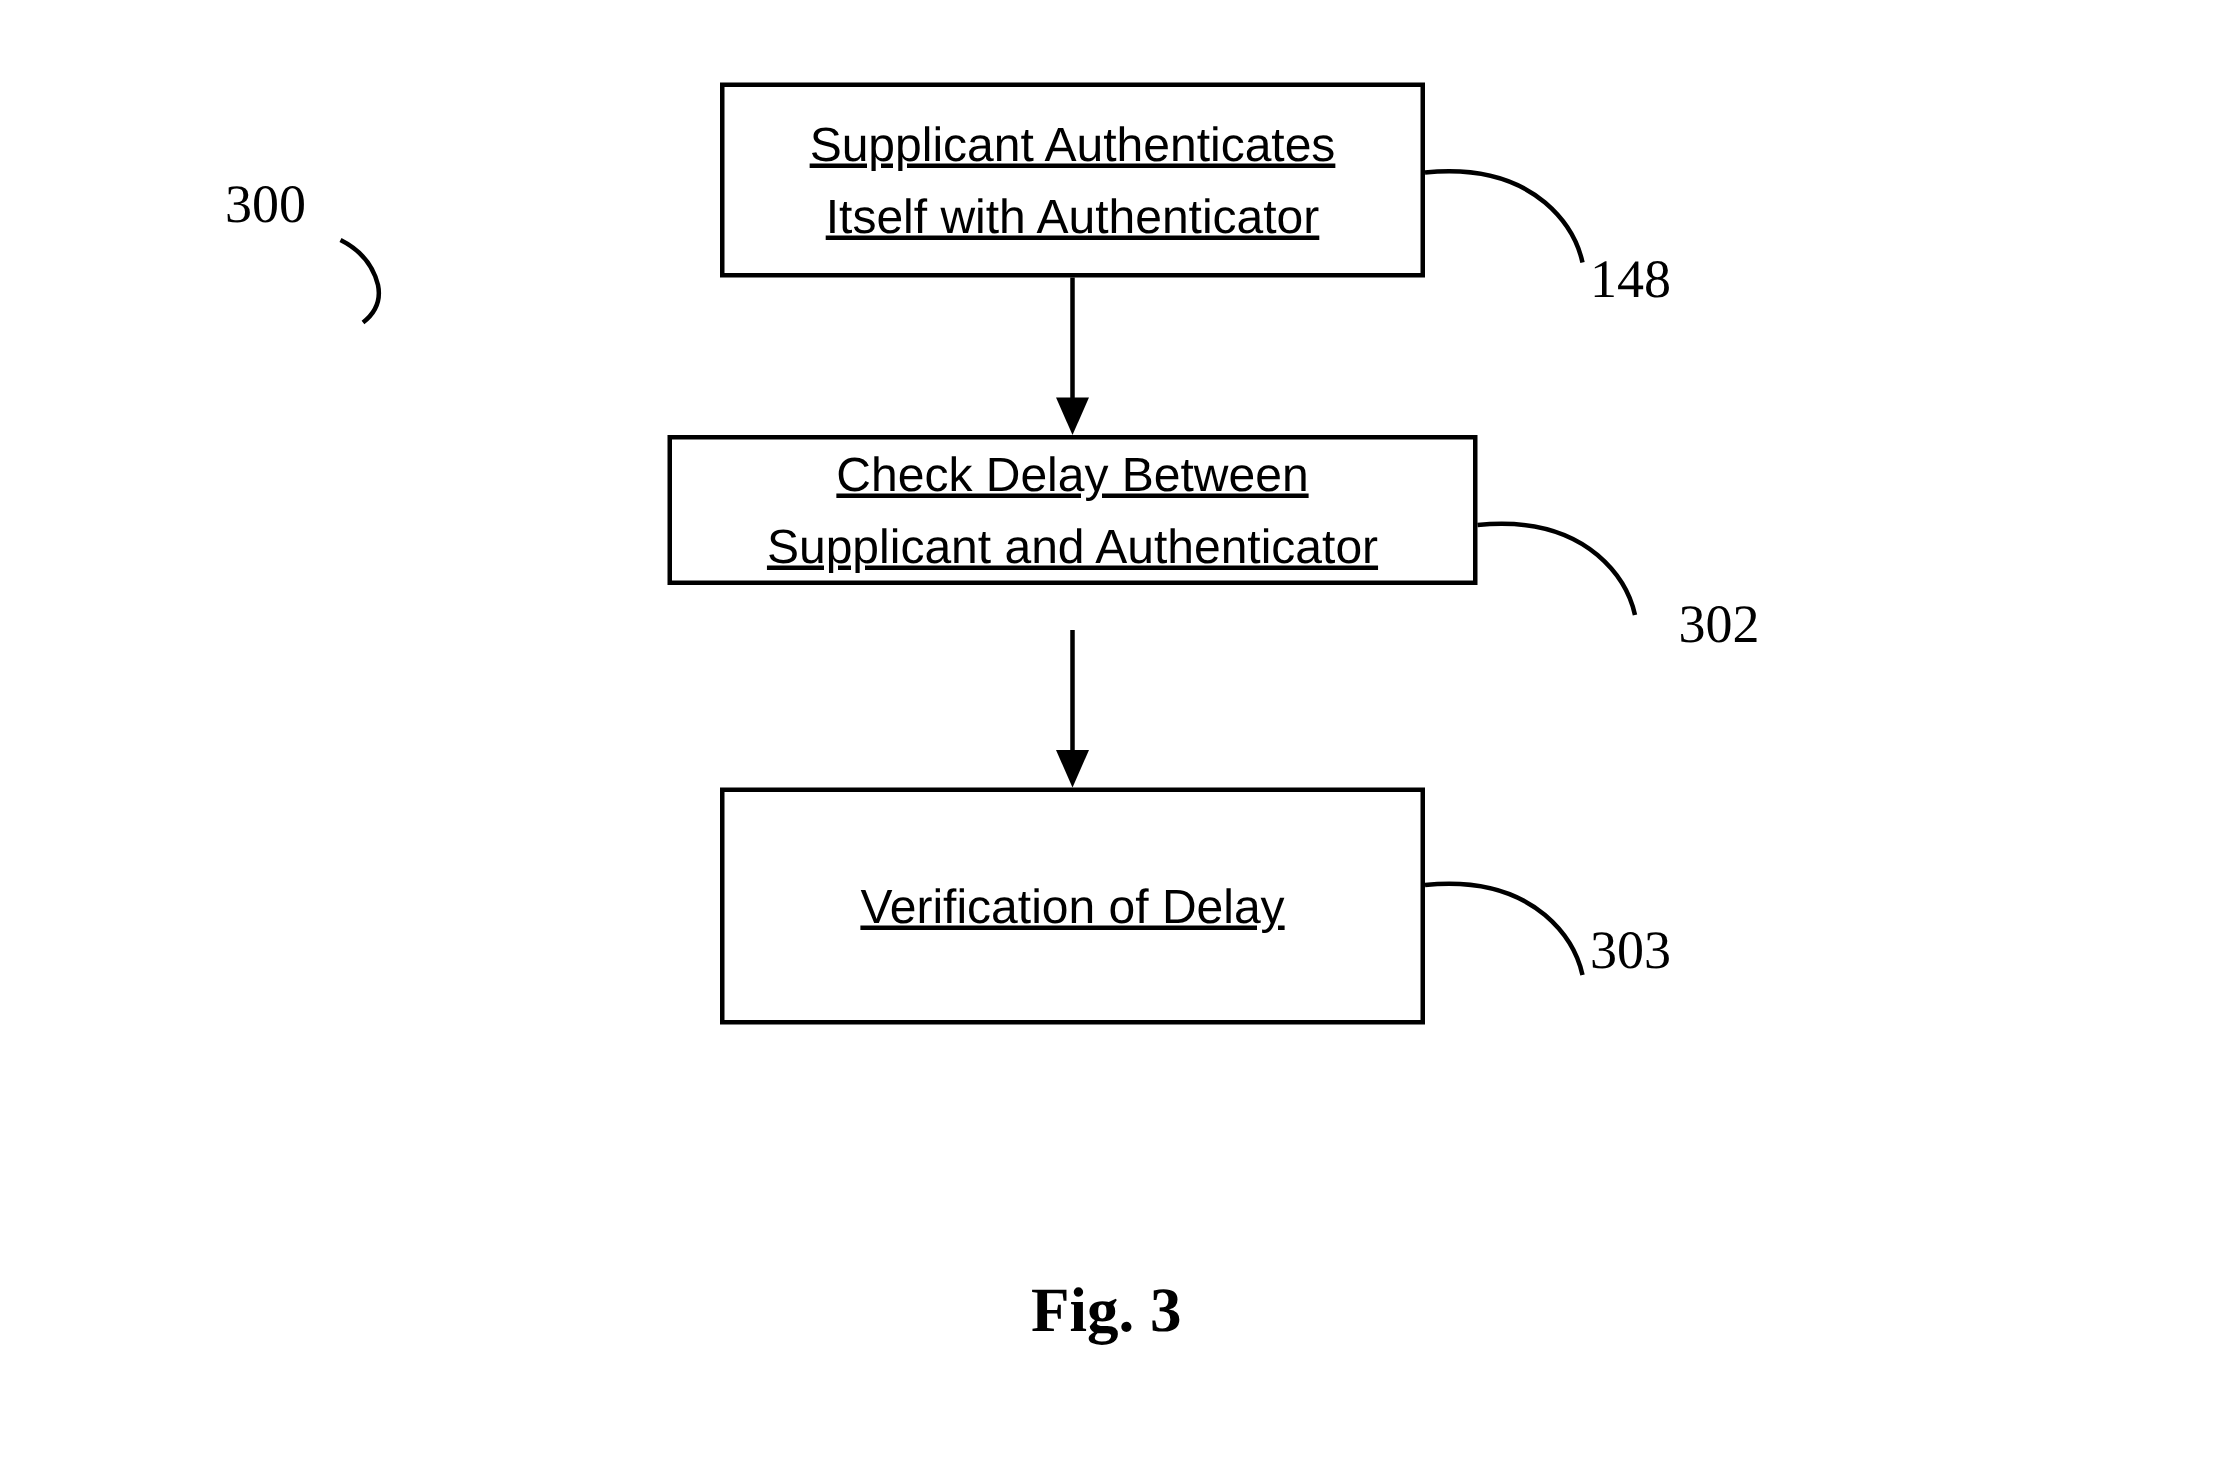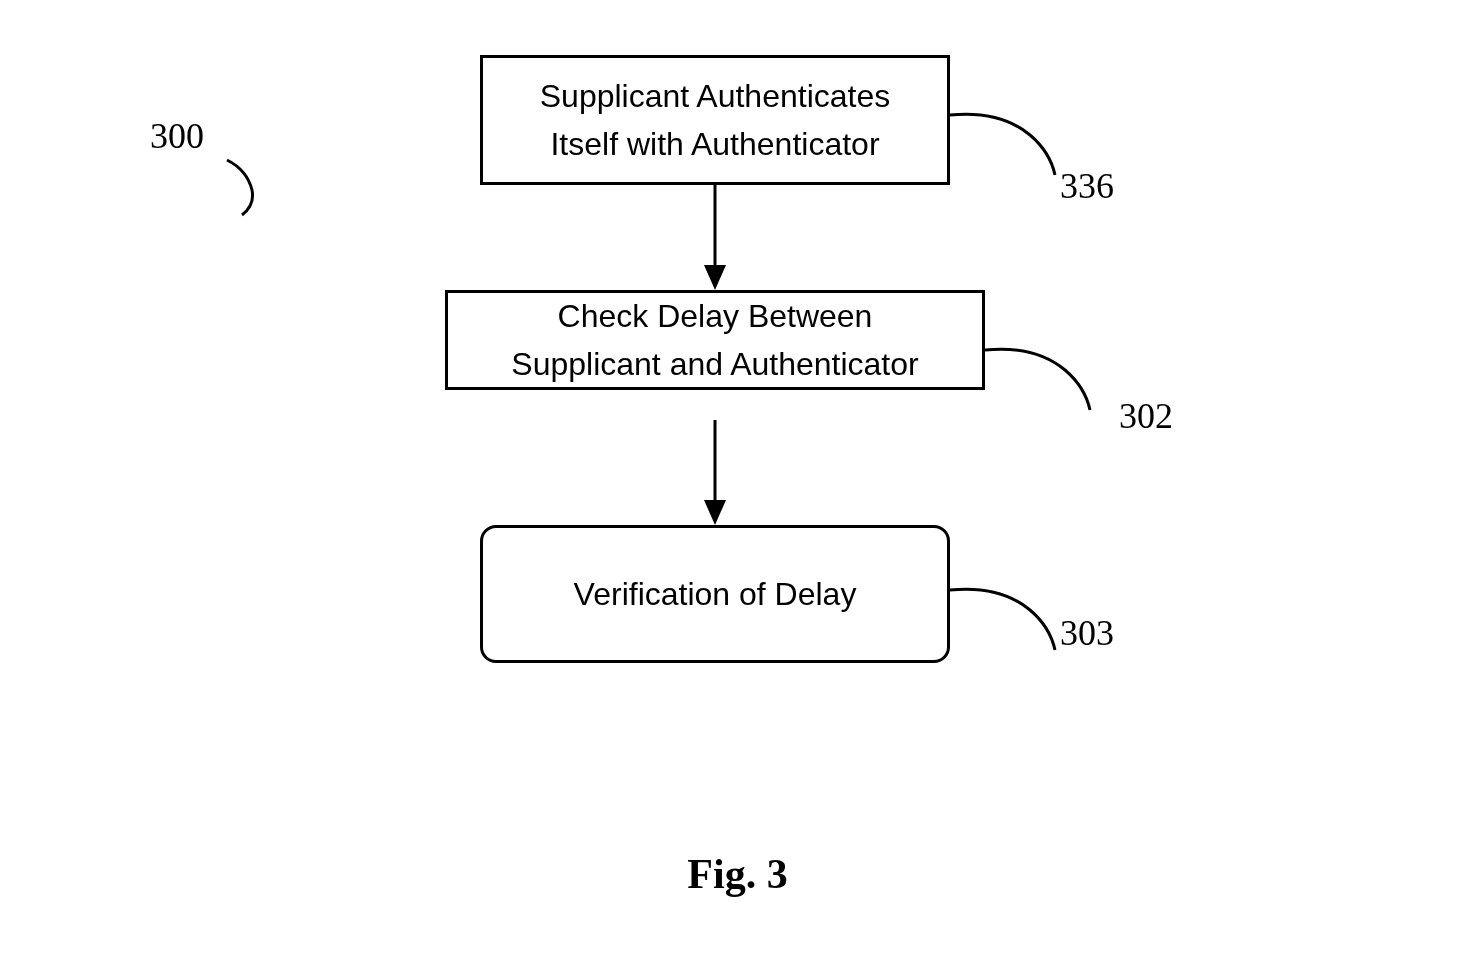--- a/index.html
+++ b/index.html
@@ -18,39 +18,39 @@
       position: absolute;
       border: 3px solid black;
       background: white;
       display: flex;
       align-items: center;
       justify-content: center;
       text-align: center;
       font-size: 32px;
       line-height: 1.5;
       padding: 22px 20px;
+      text-decoration: underline;
     }
     .box1 {
       left: 480px;
       top: 55px;
       width: 470px;
       height: 130px;
     }
     .box2 {
       left: 445px;
       top: 290px;
       width: 540px;
       height: 100px;
     }
     .box3 {
       left: 480px;
       top: 525px;
       width: 470px;
-      height: 138px;
-      border-radius: 16px;
+      height: 158px;
     }
     .label {
       position: absolute;
       font-size: 36px;
       font-family: 'Times New Roman', serif;
     }
     .label300 {
       left: 150px;
       top: 115px;
     }
@@ -107,21 +107,21 @@
 <svg class="connector" style="left:700px; top:420px; width:30px; height:110px;">
   <line x1="15" y1="0" x2="15" y2="85" stroke="black" stroke-width="3"></line>
   <polygon points="15,105 4,80 26,80" fill="black"></polygon>
 </svg>
 
 <div class="label label300">300</div>
 <svg class="connector" style="left:222px; top:155px; width:60px; height:70px;">
   <path d="M 5 5 Q 25 15 30 35 Q 33 50 20 60" stroke="black" stroke-width="3" fill="none"></path>
 </svg>
 
-<div class="label label301">336</div>
+<div class="label label301">148</div>
 <svg class="connector" style="left:950px; top:100px; width:120px; height:90px;">
   <path d="M 0 15 Q 50 10 80 35 Q 100 52 105 75" stroke="black" stroke-width="3" fill="none"></path>
 </svg>
 
 <div class="label label302">302</div>
 <svg class="connector" style="left:985px; top:335px; width:120px; height:90px;">
   <path d="M 0 15 Q 50 10 80 35 Q 100 52 105 75" stroke="black" stroke-width="3" fill="none"></path>
 </svg>
 
 <div class="label label303">303</div>

